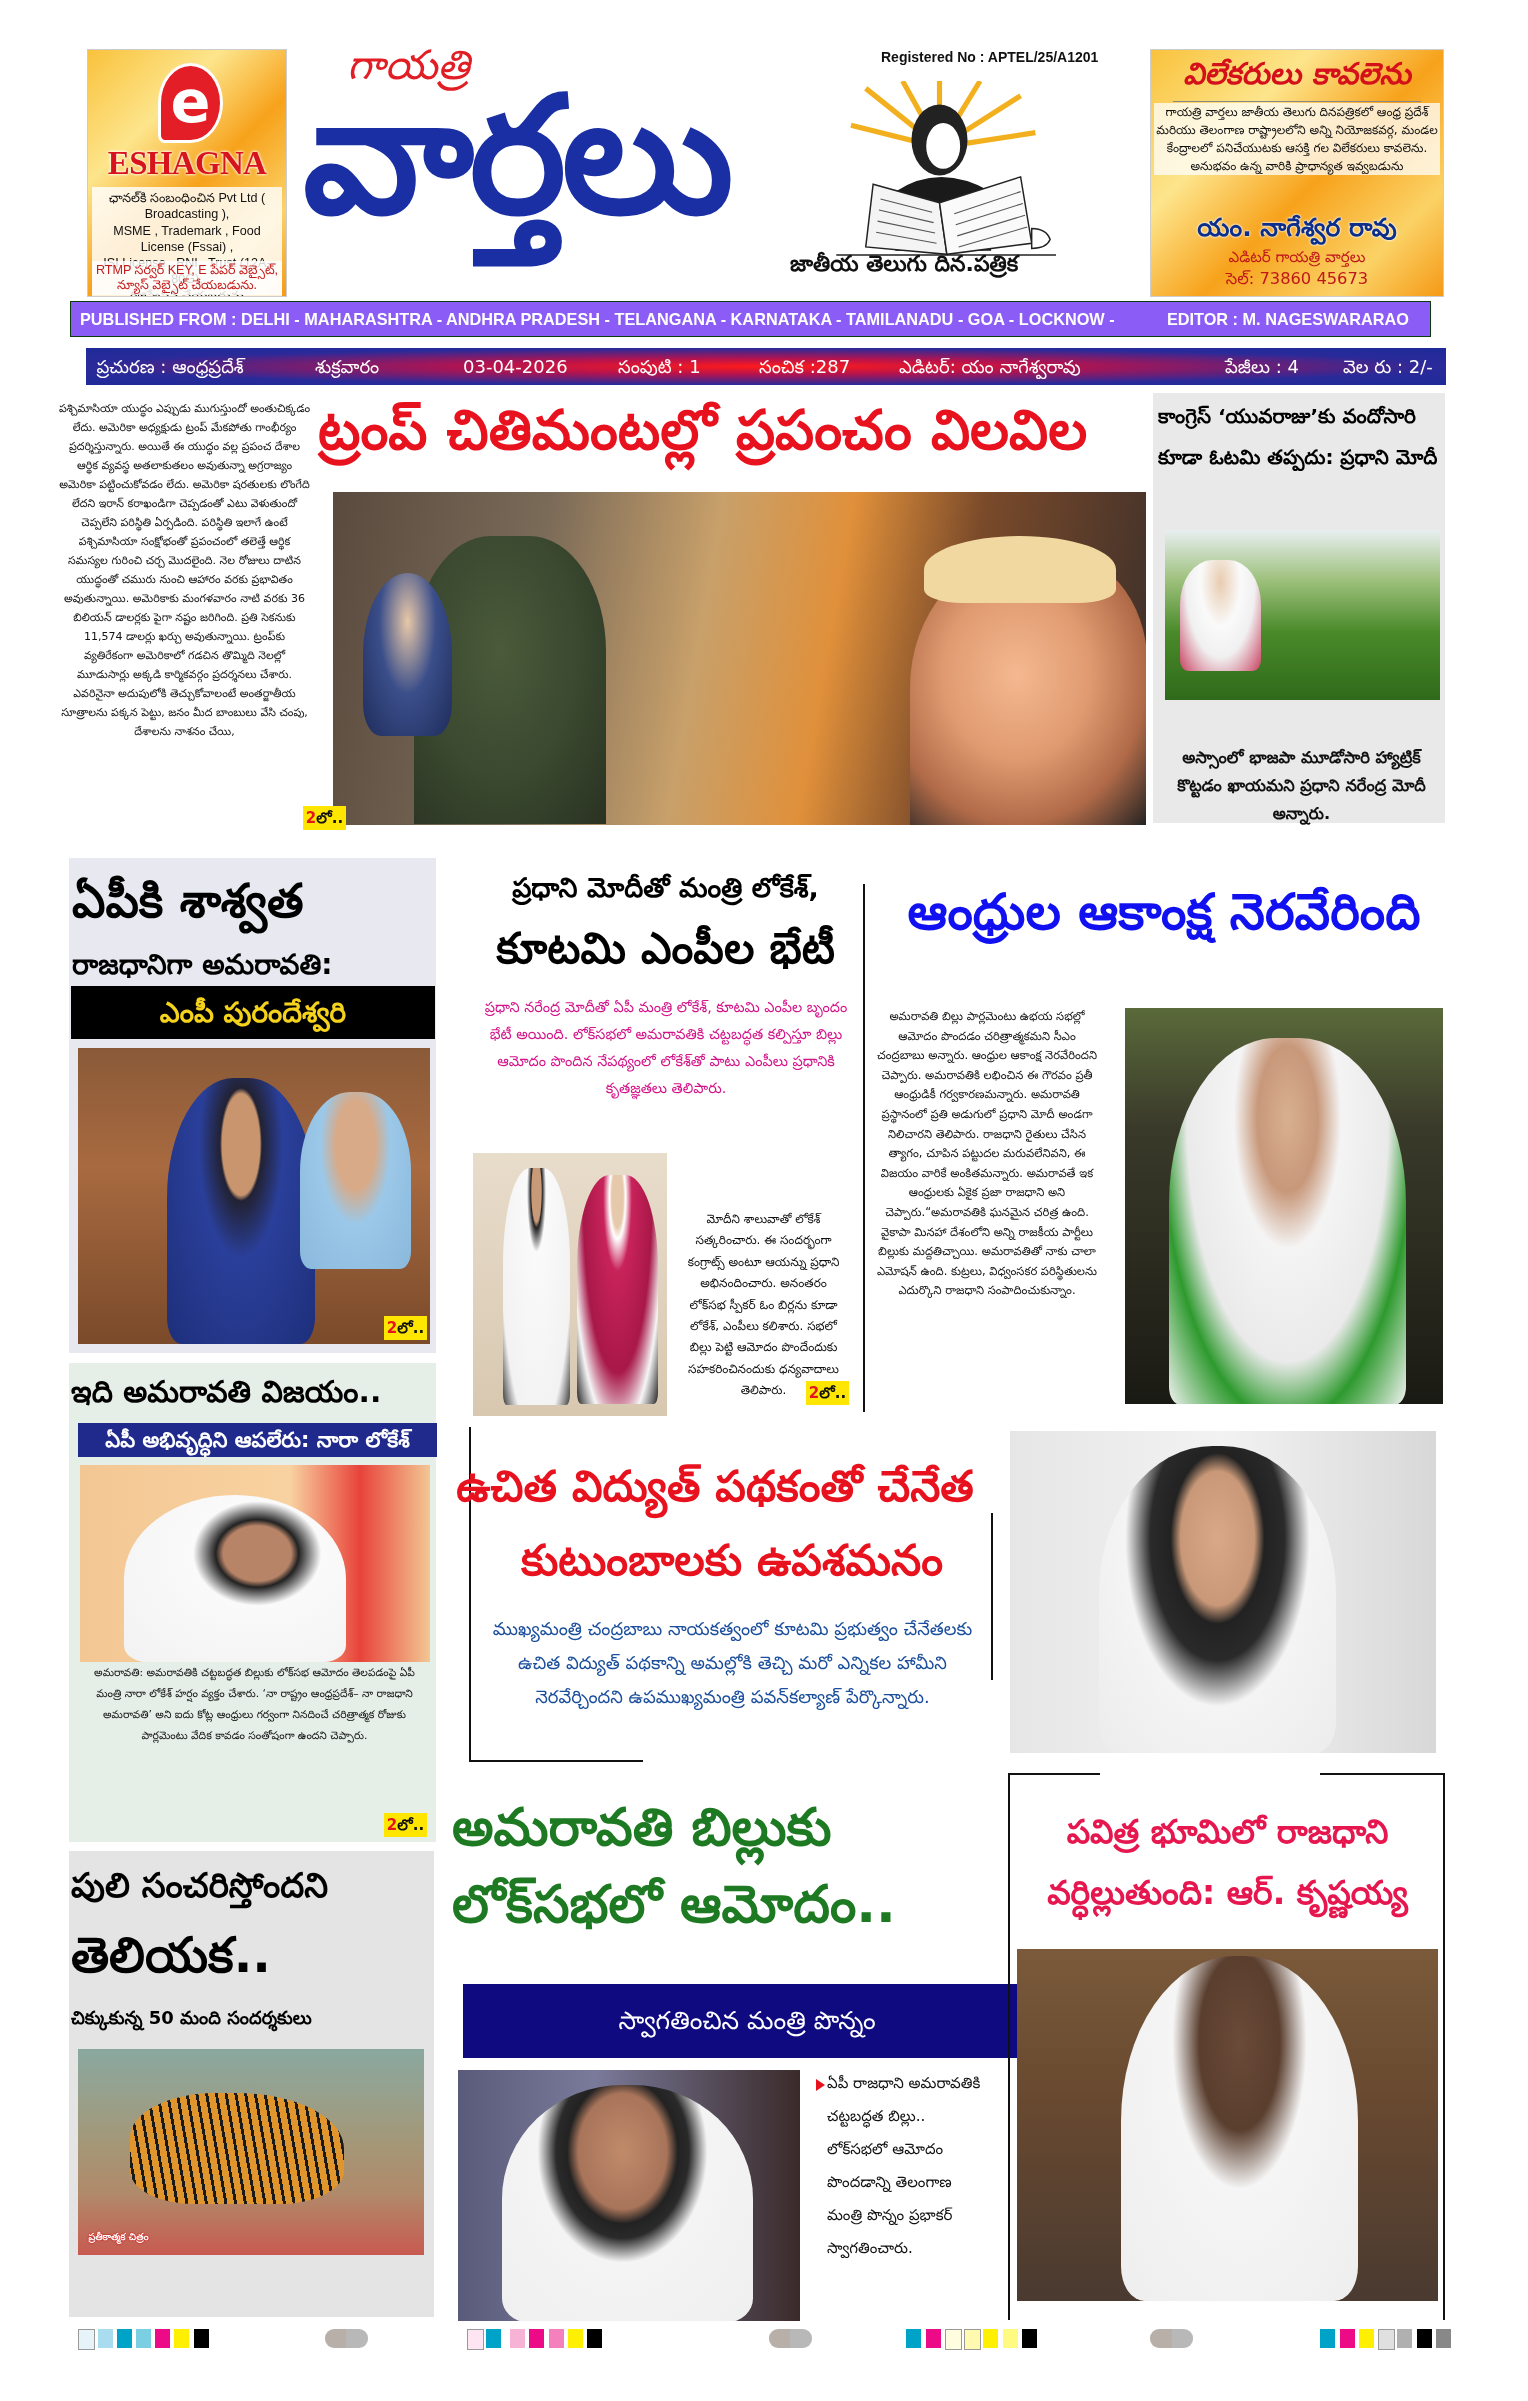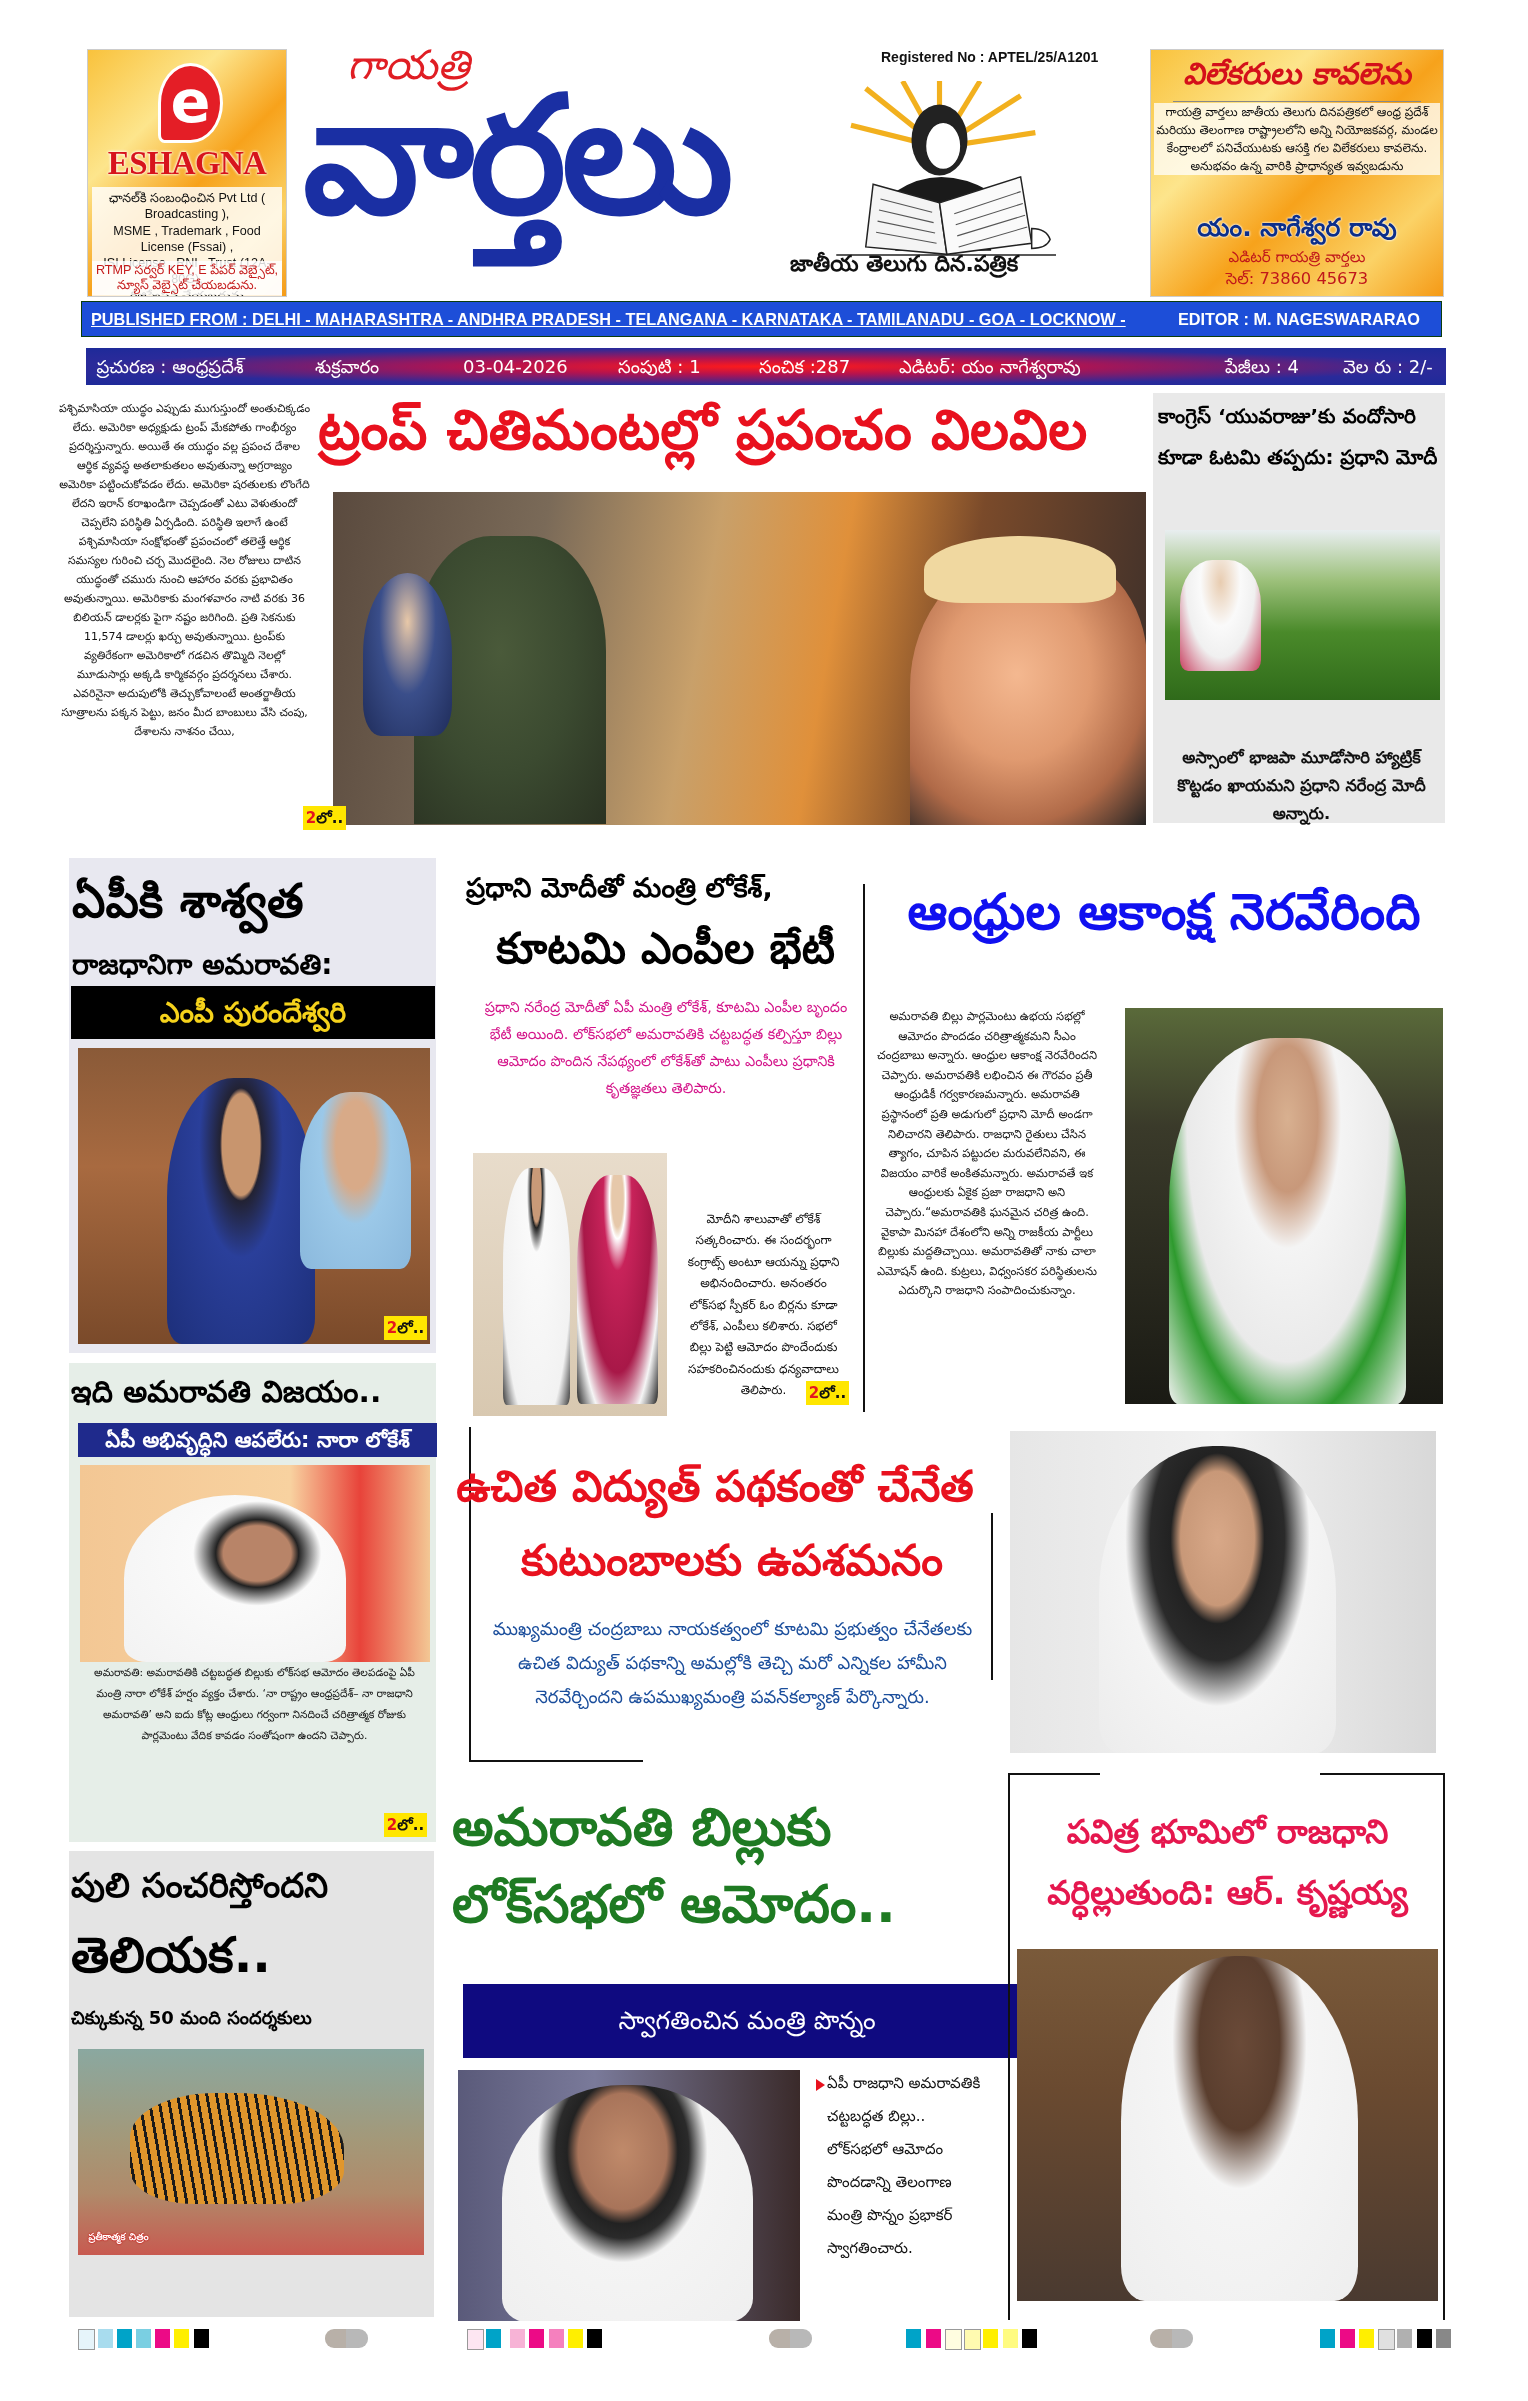--- a/index.html
+++ b/index.html
@@ -18,21 +18,21 @@
   .ad-right .name { position:absolute; left:0; right:0; top:163px; text-align:center; color:#0d2f8a; font-size:25px; font-weight:bold; text-shadow:0 0 2.2px #fff,0 0 2.2px #fff; }
   .ad-right .role { position:absolute; left:0; right:0; top:198px; text-align:center; color:#c0171b; font-size:15px; }
   .ad-right .cell { position:absolute; left:0; right:0; top:219px; text-align:center; color:#c0171b; font-size:16.3px; }
   
   .reg { left:881px; top:49px; font-family:"Liberation Sans", sans-serif; font-weight:bold; font-size:14px; color:#111; }
   .mast-small { left:347px; top:41px; color:#e01e24; font-size:41px; font-style:italic; font-family:"DejaVu Serif", serif; }
   .mast-big { left:303px; top:67px; color:#1a2fa3; font-size:163px; font-weight:bold; line-height:177px; letter-spacing:-4.4px; }
   .mast-sub { left:790px; top:251px; font-size:22px; font-weight:bold; color:#111; }
   .reader { left:821px; top:81px; width:237px; height:177px; }
   
-  .greenbar { left:81px; top:301px; width:1359px; height:34px; background:#1d4ed8; border:1.5px solid #0b3d0b; color:#fff; font-family:"Liberation Sans", sans-serif; font-weight:bold; font-size:16.3px; line-height:34px; white-space:nowrap;text-decoration:underline; }
+  .greenbar { left:70px; top:301px; width:1359px; height:34px; background:#8b5cf6; border:1.5px solid #0b3d0b; color:#fff; font-family:"Liberation Sans", sans-serif; font-weight:bold; font-size:16.3px; line-height:34px; white-space:nowrap; }
   .greenbar span { margin-left:9px; }
   .greenbar .ed { position:absolute; right:21px; top:0; }
   .bluebar { left:86px; top:348px; width:1360px; height:37px; color:#fff; font-size:18px; line-height:37px; white-space:nowrap;
              background: radial-gradient(ellipse at 50% 50%, #ff1a1a 0%, #b4134f 30%, #2a2a9a 70%, #1d2a99 100%); }
   .bluebar span { position:absolute; top:0; }
   
   .col-text { font-size:11.5px; line-height:18.5px; text-align:center; color:#111; }
   .more { position:absolute; width:43px; height:24px; background:#ffe600; font-weight:bold; font-size:15px; line-height:24px; text-align:center; color:#111; }
   .more b { color:#e4151f; }
   .hl-red { color:#e8111e; font-weight:bold; }
@@ -140,21 +140,21 @@
 <div class="graybox" style="left:69px;top:858px;width:367px;height:495px;background:#e8e8f0;"></div>
 <div class="abs hl-black" style="left:72px;top:864px;width:362px;font-size:47px;line-height:74px;">ఏపీకి శాశ్వత</div>
 <div class="abs hl-black" style="left:72px;top:938px;width:362px;font-size:28px;line-height:53px;">రాజధానిగా అమరావతి:</div>
 <div class="abs" style="left:71px;top:986px;width:364px;height:53px;background:#000;color:#f5d21b;font-weight:bold;font-size:28px;line-height:53px;text-align:center;">ఎంపీ పురందేశ్వరి</div>
 <div class="ph" style="left:78px;top:1048px;width:352px;height:296px;background:linear-gradient(180deg,#8a5a38 0%,#a86a40 40%,#7a4a2a 100%);">
   <div class="ph" style="left:89px;top:30px;width:148px;height:266px;background:radial-gradient(ellipse at 50% 25%,#c8956e 0%,#c8956e 18%,#223 20%,#2a3f9a 40%,#1d2f7a 100%);border-radius:45% 45% 10% 10%;"></div>
   <div class="ph" style="left:222px;top:44px;width:111px;height:177px;background:radial-gradient(ellipse at 50% 30%,#d8aa88 0%,#d8aa88 25%,#9bc8e8 45%,#8ab8dc 100%);border-radius:45% 45% 10% 10%;"></div>
 </div>
 <div class="more" style="left:384px;top:1316px;"><b>2</b><span>లో..</span></div>
 
-<div class="abs hl-black" style="left:466px;top:864px;width:399px;font-size:27px;line-height:47px;text-align:left;">ప్రధాని మోదీతో మంత్రి లోకేశ్,</div>
+<div class="abs hl-black" style="left:466px;top:864px;width:399px;font-size:27px;line-height:47px;text-align:center;">ప్రధాని మోదీతో మంత్రి లోకేశ్,</div>
 <div class="abs hl-black" style="left:466px;top:911px;width:399px;font-size:43px;line-height:74px;text-align:center;">కూటమి ఎంపీల భేటీ</div>
 <div class="abs col-text" style="left:472px;top:994px;width:388px;font-size:14.4px;line-height:27px;color:#d4148a;">ప్రధాని నరేంద్ర మోదీతో ఏపీ మంత్రి లోకేశ్, కూటమి ఎంపీల బృందం భేటీ అయింది. లోక్‌సభలో అమరావతికి చట్టబద్ధత కల్పిస్తూ బిల్లు ఆమోదం పొందిన నేపథ్యంలో లోకేశ్‌తో పాటు ఎంపీలు ప్రధానికి కృతజ్ఞతలు తెలిపారు.</div>
 <div class="ph" style="left:473px;top:1153px;width:194px;height:263px;background:linear-gradient(180deg,#e8dccb 0%,#d8c8b0 100%);">
   <div class="ph" style="left:30px;top:15px;width:67px;height:237px;background:radial-gradient(ellipse at 50% 10%,#c99a78 0%,#c99a78 10%,#222 12%,#fafafa 20%,#f2f2f2 80%,#3a3a3a 100%);border-radius:40% 40% 5% 5%;"></div>
   <div class="ph" style="left:104px;top:22px;width:81px;height:229px;background:radial-gradient(ellipse at 50% 10%,#e6c8aa 0%,#e6c8aa 10%,#fff 14%,#c8235a 25%,#a81848 60%,#f5f5f5 80%,#222 100%);border-radius:40% 40% 5% 5%;"></div>
 </div>
 <div class="abs col-text" style="left:682px;top:1209px;width:163px;font-size:12px;line-height:21.4px;">మోదీని శాలువాతో లోకేశ్ సత్కరించారు. ఈ సందర్భంగా కంగ్రాట్స్ అంటూ ఆయన్ను ప్రధాని అభినందించారు. అనంతరం లోక్‌సభ స్పీకర్ ఓం బిర్లను కూడా లోకేశ్, ఎంపీలు కలిశారు. సభలో బిల్లు పెట్టి ఆమోదం పొందేందుకు సహకరించినందుకు ధన్యవాదాలు తెలిపారు.</div>
 <div class="more" style="left:806px;top:1381px;"><b>2</b><span>లో..</span></div>
 <div class="rule" style="left:863px;top:884px;width:1.5px;height:528px;"></div>
 

